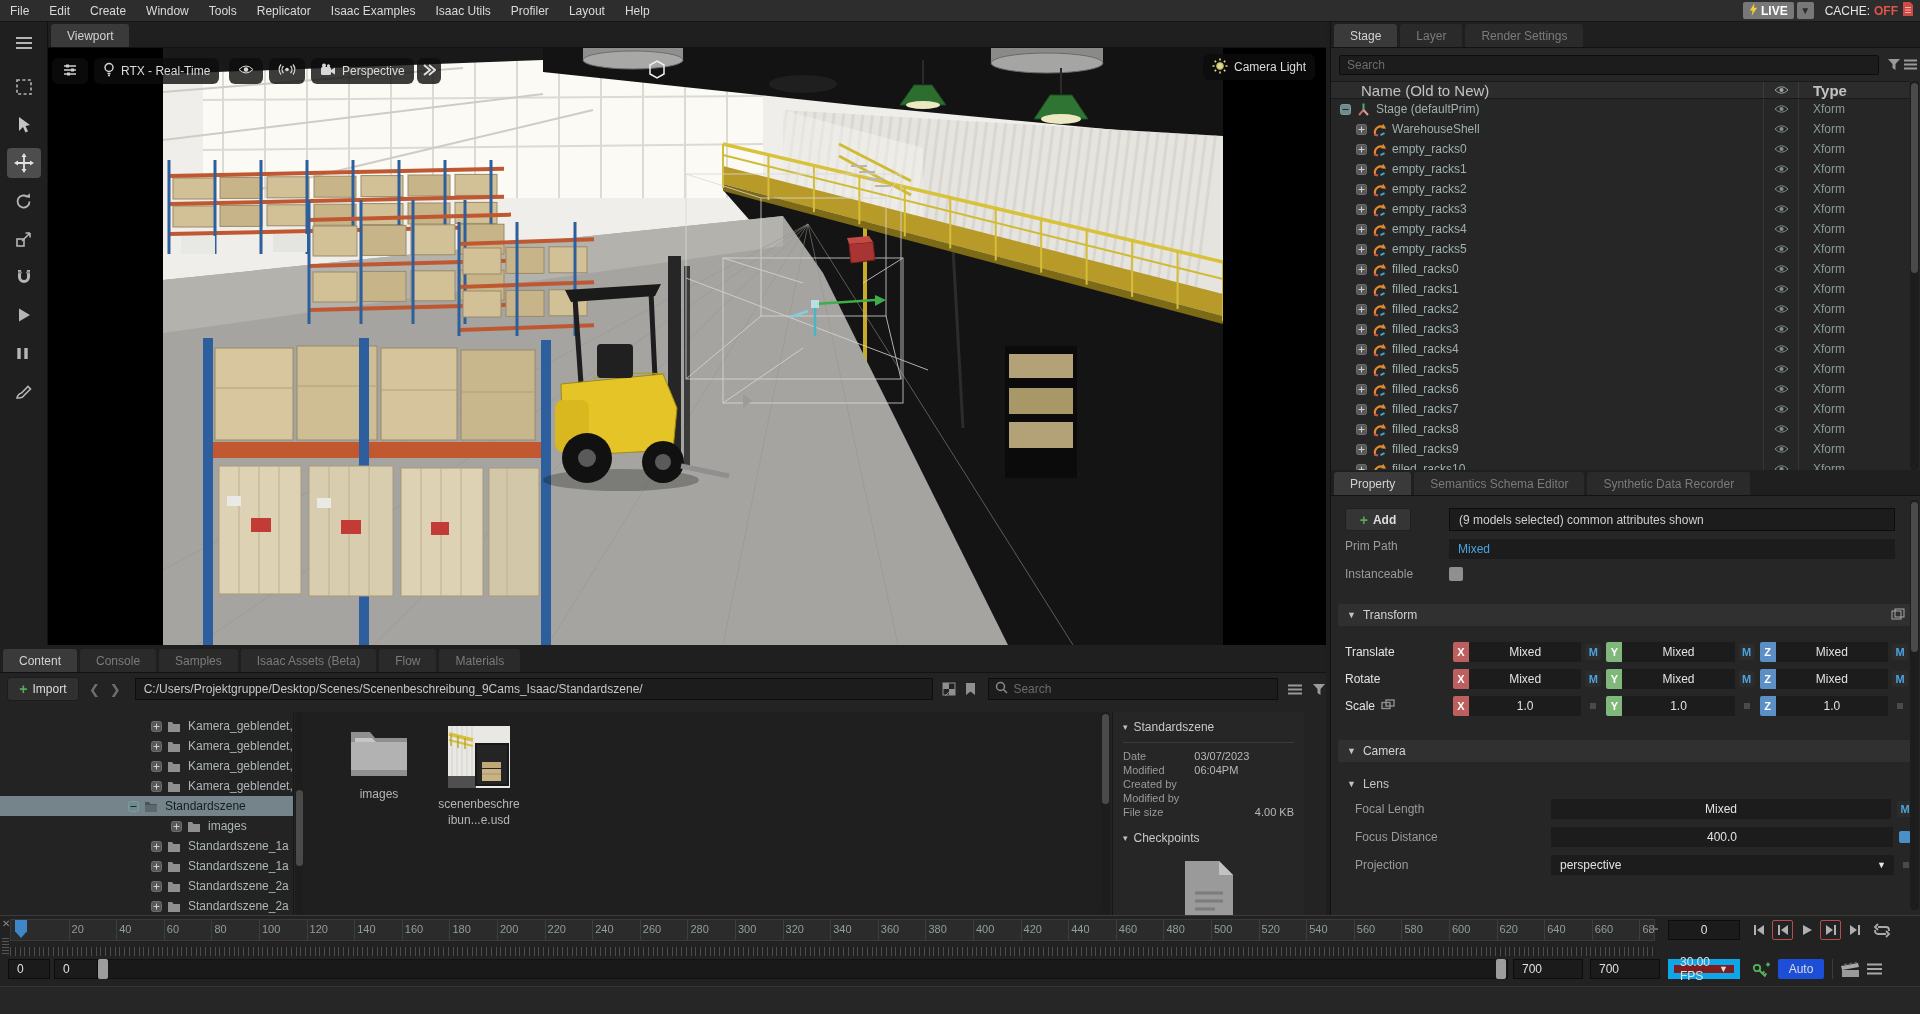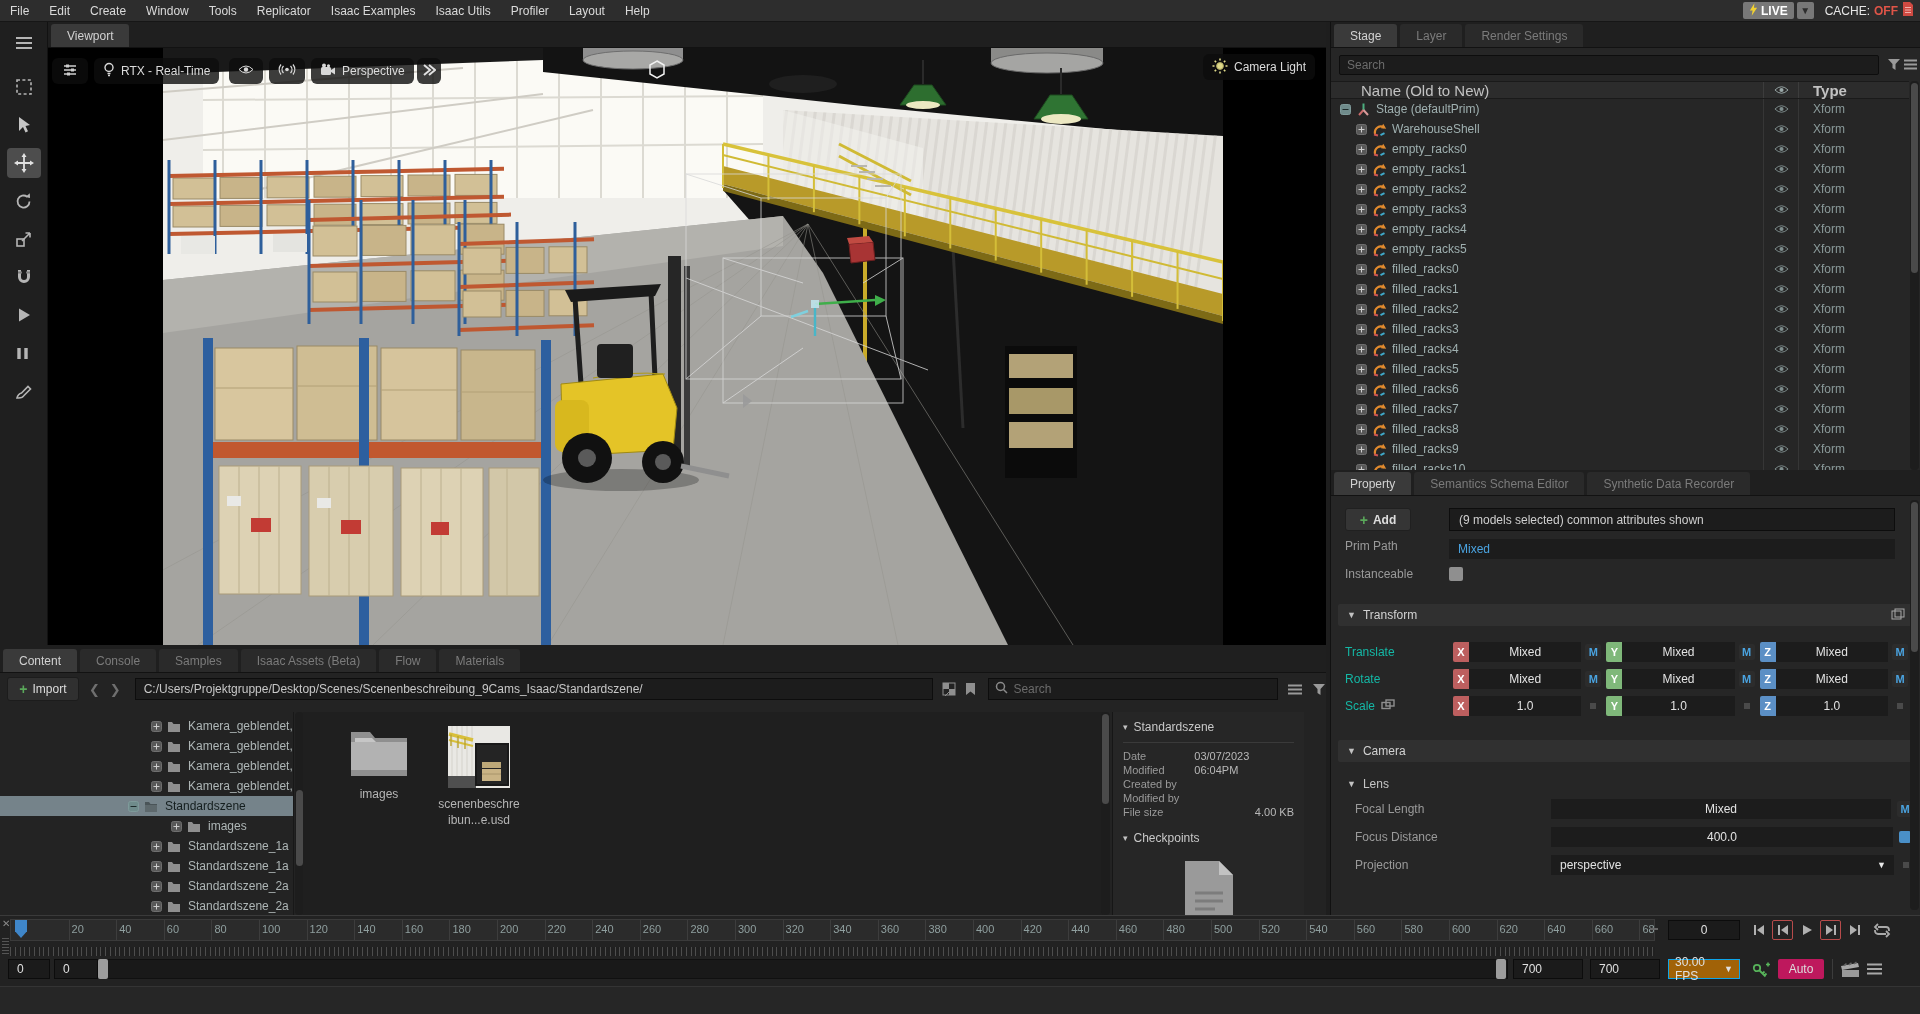--- a/index.html
+++ b/index.html
@@ -57,21 +57,21 @@
   #add-btn{width:66px;height:23px;background:#353535;border:1px solid #202020;border-radius:3px;display:flex;align-items:center;justify-content:center;gap:5px;color:#ddd;font-weight:bold}
   #banner-field{margin-left:38px;flex:1;height:23px;background:#1c1c1c;border:1px solid #0d0d0d;display:flex;align-items:center;padding-left:9px;color:#cfcfcf;margin-right:12px}
   .kvrow{display:flex;margin:8px 14px 0 14px;height:20px}
   .kvlabel{width:104px;color:#9a9a9a}
   .kvfield{flex:1;height:20px;background:#1c1c1c;display:flex;align-items:center;padding-left:9px;margin-right:12px}
   .mixed{color:#4aa3e0}
   .checkbox{width:14px;height:14px;background:#8f8f8f;border-radius:2px}
   .ghead{height:24px;background:#303030;border:1px solid #262626;border-radius:3px;margin:0 6px;display:flex;align-items:center;padding:0 9px;color:#d2d2d2;gap:7px}
   .tri{font-size:9px;color:#c2c2c2}
   .prow{display:flex;align-items:center;height:22px;margin:5px 8px 0 14px}
-  .plabel{width:108px;color:#14b8a6;display:flex;align-items:center;gap:6px}
+  .plabel{width:108px;color:#e5e5e5;display:flex;align-items:center;gap:6px}
   .axg{display:flex;align-items:center;flex:1;margin-right:5px}
   .axb{width:16px;height:20px;display:flex;align-items:center;justify-content:center;color:#fff;font-size:11px;font-weight:bold;border-radius:2px 0 0 2px;flex:none}
   .axb-x{background:#bd5f5f}.axb-y{background:#7fb87a;}.axb-z{background:#5b8fc5}
   .axf{flex:1;height:20px;background:#1c1c1c;display:flex;align-items:center;justify-content:center;color:#e2e2e2}
   .axm{width:16px;height:16px;margin-left:4px;background:#2c2c2c;border-radius:2px;display:flex;align-items:center;justify-content:center;color:#4aa3e0;font-weight:bold;font-size:11px;flex:none}
   .dot{width:6px;height:6px;background:#4a4a4a;margin-left:9px;margin-right:5px;flex:none}
   .lhead{display:flex;align-items:center;gap:7px;margin:14px 0 0 16px;color:#c6c6c6}
   .lrow{display:flex;align-items:center;height:20px;margin:8px 8px 0 24px}
   .llabel{width:196px;color:#9a9a9a}
   .lfield{flex:1;height:20px;background:#1c1c1c;display:flex;align-items:center;justify-content:center;color:#e2e2e2;position:relative}
@@ -109,22 +109,22 @@
   .tlabel{position:absolute;top:3px;color:#8f9f9f;font-size:11px}
   .tgrid{position:absolute;top:0;width:1px;height:22px;background:#3d3d3d}
   #playhead{position:absolute;left:4px;top:0;width:12px;height:18px;background:#3f86c9;clip-path:polygon(0 0,100% 0,100% 62%,50% 100%,0 62%)}
   #tickstrip{position:absolute;left:10px;top:31px;width:1645px;height:9px;background:#202020;background-image:repeating-linear-gradient(90deg,#4d4d4d 0 1px,transparent 1px 4.76px)}
   .tfield{position:absolute;height:20px;background:#1b1b1b;border:1px solid #0c0c0c;color:#e0e0e0;display:flex;align-items:center;padding-left:8px}
   .tfield.center{justify-content:center;padding-left:0}
   .pb{position:absolute;top:4px;width:21px;height:20px;display:flex;align-items:center;justify-content:center;border-radius:2px}
   .pb.red{border:1px solid #b84b4b}
   #rangetrack{position:absolute;left:100px;top:43px;width:1408px;height:20px;background:#191919;border:1px solid #101010}
   .rhandle{position:absolute;top:43px;width:10px;height:20px;background:#9d9d9d;border-radius:2px}
-  #fps-field{position:absolute;left:1668px;top:43px;width:72px;height:20px;background:#a16207;border:1px solid #0ea5e9;color:#e0e0e0;display:flex;align-items:center;justify-content:space-between;padding:0 6px}
-  #auto-btn{position:absolute;left:1778px;top:43px;width:46px;height:20px;background:#be185d;border-radius:2px;display:flex;align-items:center;justify-content:center;color:#ddd}
+  #fps-field{position:absolute;left:1668px;top:43px;width:72px;height:20px;background:#7f1d1d;border:6px solid #0ea5e9;color:#e0e0e0;display:flex;align-items:center;justify-content:space-between;padding:0 6px}
+  #auto-btn{position:absolute;left:1778px;top:43px;width:46px;height:20px;background:#1d4ed8;border-radius:2px;display:flex;align-items:center;justify-content:center;color:#ddd}
   #tl-sep{position:absolute;left:1832px;top:43px;width:1px;height:20px;background:#3c3c3c}
   #statusbar{position:absolute;left:0;top:986px;width:1920px;height:28px;background:#262626;border-top:1px solid #343434}
 </style>
 </head>
 <body>
 
 <div id="menubar">
   <div id="menu-items">
       <div class="menu-item">File</div>
       <div class="menu-item">Edit</div>

